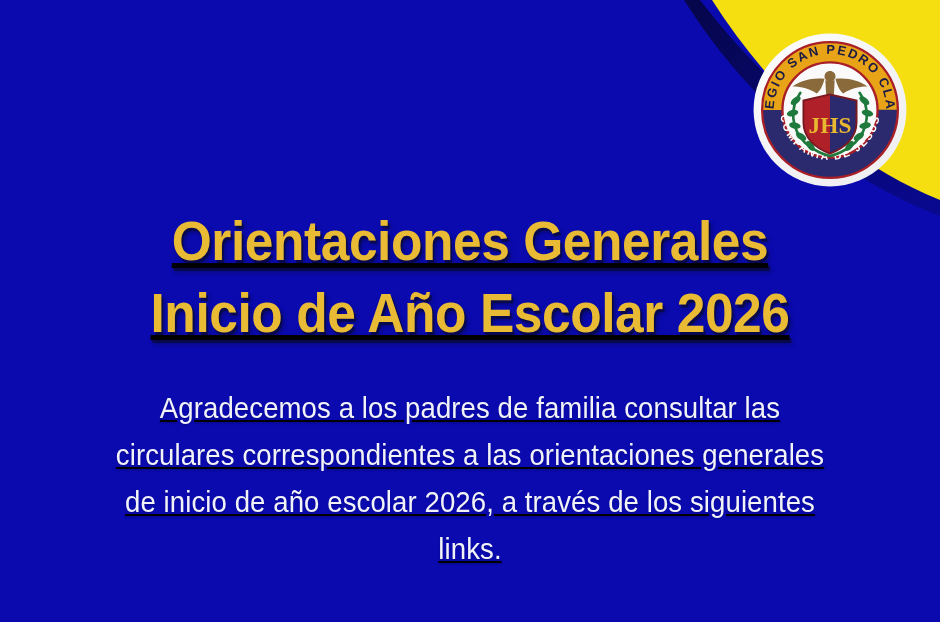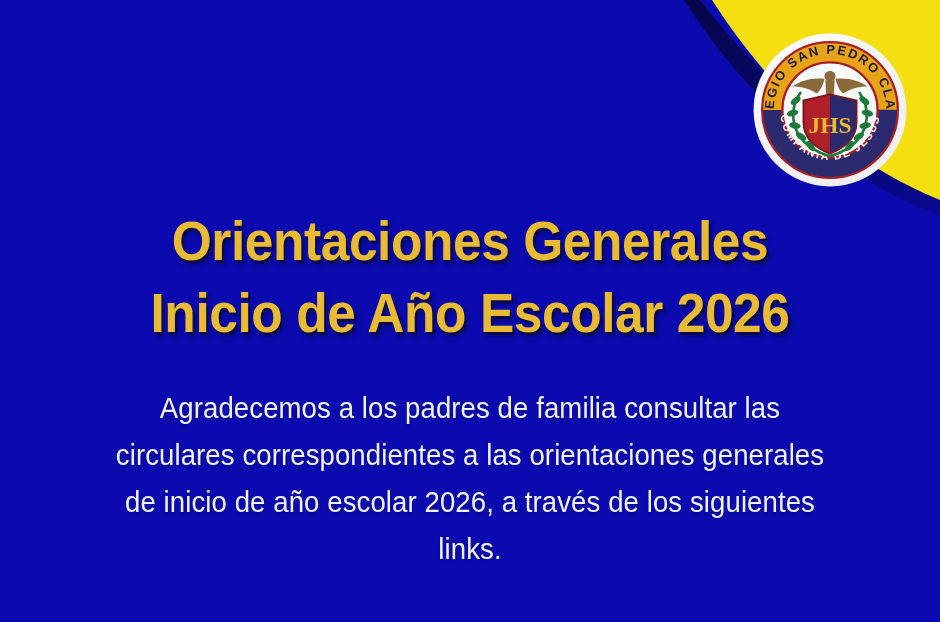--- a/index.html
+++ b/index.html
@@ -43,20 +43,21 @@
     left: 0;
     top: 0;
     width: 940px;
     height: 622px;
     box-sizing: border-box;
     padding: 0 70px;
     display: flex;
     flex-direction: column;
     justify-content: flex-start;
     align-items: center;
+    text-decoration: underline;
   }
 
   .headline {
     margin: 0;
     padding: 0;
     width: 100%;
     text-align: center;
     color: #E9BA33;
     font-family: "Liberation Sans Narrow", "Liberation Sans", sans-serif;
     font-weight: 700;

